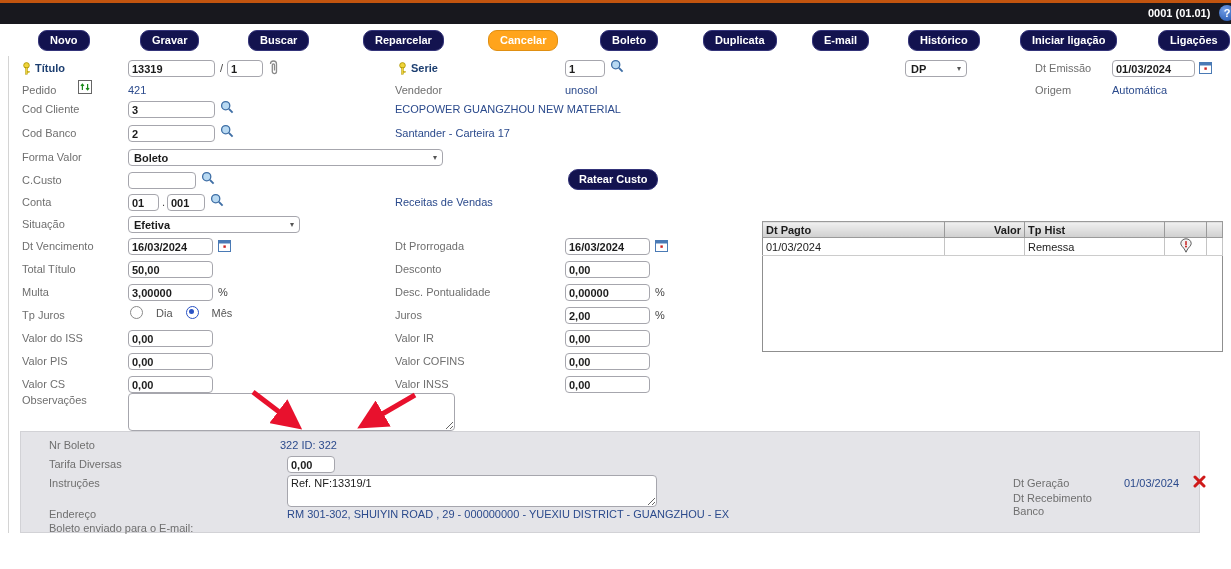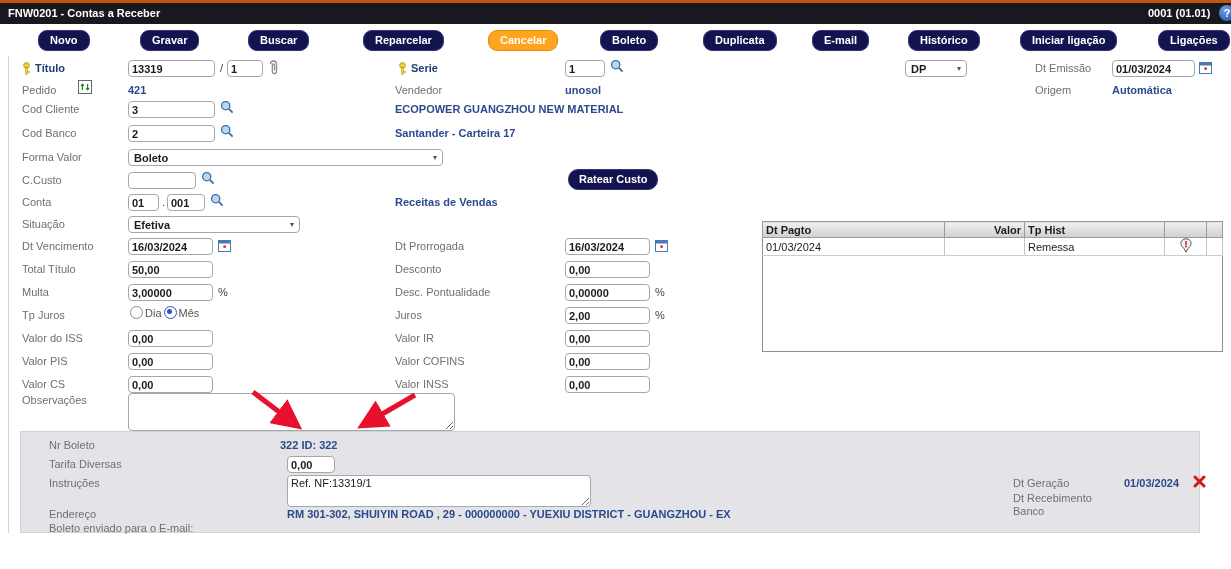--- a/index.html
+++ b/index.html
@@ -14,30 +14,30 @@
   .toolbar{position:absolute;left:0;top:24px;width:100%;height:32px;background:#fff;}
   .btn{position:absolute;top:6px;background:#13134f;color:#fff;border:1px solid #34347a;border-radius:9px;
     font-size:11px;font-weight:bold;padding:3px 11px;line-height:13px;cursor:pointer;white-space:nowrap;
     font-family:inherit;}
   .btn-warning{background:#ffa41c;border-color:#e08f12;}
   .pill{background:#13134f;color:#fff;border:1px solid #34347a;border-radius:10px;font-size:11px;font-weight:bold;
     padding:3px 10px;line-height:13px;cursor:pointer;position:absolute;font-family:inherit;white-space:nowrap;}
   .frameline{position:absolute;left:8px;top:56px;height:477px;width:0;border-left:1px solid #d4d4d4;}
   .lbl{position:absolute;font-size:11px;color:#6f6f6f;white-space:nowrap;}
   .klbl{position:absolute;font-size:11px;font-weight:bold;color:#1c3e70;white-space:nowrap;}
-  .val{position:absolute;font-size:11px;color:#2b4a8c;white-space:nowrap;font-weight:bold;}
+  .val{position:absolute;font-size:11px;color:#2b4a8c;white-space:nowrap;}
   .inp{position:absolute;height:17px;box-sizing:border-box;border:1px solid #a6a6ad;border-radius:4px;
     background:#fff;font-family:inherit;font-size:11px;font-weight:bold;color:#1c1c1c;padding:0 3px;}
   .sel{position:absolute;height:17px;box-sizing:border-box;border:1px solid #a6a6ad;border-radius:4px;
     background:#fff;font-size:11px;font-weight:bold;color:#1c1c1c;display:flex;align-items:center;
     justify-content:space-between;padding:0 5px;cursor:pointer;}
   .chev{font-size:8px;color:#555;font-weight:normal;}
   .sep{position:absolute;font-size:11px;color:#444;}
   .icon{position:absolute;cursor:pointer;}
-  .radiogrp{position:absolute;display:flex;align-items:center;gap:2px;font-size:11px;color:#555;}
+  .radiogrp{position:absolute;display:flex;align-items:center;gap:13px;font-size:11px;color:#555;}
   .radio{width:11px;height:11px;border:1px solid #8a8a8a;border-radius:50%;background:#fff;display:inline-block;position:relative;}
   .radio.checked{border-color:#2a53c4;}
   .radio.checked::after{content:"";position:absolute;left:2px;top:2px;width:5px;height:5px;border-radius:50%;background:#2a53c4;}
   .ta{position:absolute;box-sizing:border-box;border:1px solid #a6a6ad;border-radius:4px;background:#fff;
     font-family:inherit;font-size:11px;color:#1c1c1c;padding:1px 3px;resize:both;}
   .ptable{position:absolute;border-collapse:collapse;table-layout:fixed;background:#fff;border:1px solid #8f8f8f;font-size:11px;margin-top:8px;}
   .ptable th{background:linear-gradient(#f0f0f0,#cfcfcf);border:1px solid #9a9a9a;font-weight:bold;color:#1c1c1c;
     text-align:left;height:15px;padding:0 3px;overflow:hidden;}
   .ptable td{height:15px;padding:0 3px;border-right:1px solid #c4c4c4;border-bottom:1px solid #cccccc;color:#1c1c1c;overflow:hidden;}
   .ptable .th-valor{text-align:right;}
@@ -51,21 +51,20 @@
   .arrows{position:absolute;left:215px;top:382px;z-index:5;pointer-events:none;}
 </style>
 </head>
 <body>
 
 <div class="screen">
 
   <div class="topline"></div>
 
   <div class="titlebar">
-    <span class="wtitle">FNW0201 - Contas a Receber</span>
     <span class="wver">0001 (01.01)</span>
   </div>
   <div class="helpicon">?</div>
 
   <div class="toolbar">
     <button class="btn" style="left:38px">Novo</button>
     <button class="btn" style="left:140px">Gravar</button>
     <button class="btn" style="left:248px">Buscar</button>
     <button class="btn" style="left:363px">Reparcelar</button>
     <button class="btn btn-warning" style="left:488px">Cancelar</button>
@@ -296,21 +295,21 @@
 
 
   <div class="bpanel">
     <span class="lbl" style="left:28px;top:7px">Nr Boleto</span>
     <span class="val" style="left:259px;top:7px">322  ID: 322</span>
 
     <span class="lbl" style="left:28px;top:26px">Tarifa Diversas</span>
     <input class="inp" style="left: 266px; top: 24px; width: 48px;" value="0,00">
 
     <span class="lbl" style="left:28px;top:45px">Instruções</span>
-    <textarea class="ta" style="left: 266px; top: 43px; width: 304px; height: 32px;">Ref. NF:13319/1</textarea>
+    <textarea class="ta" style="left: 266px; top: 43px; width: 370px; height: 32px;">Ref. NF:13319/1</textarea>
 
     <span class="lbl" style="left:992px;top:45px">Dt Geração</span>
     <span class="val" style="left:1103px;top:45px">01/03/2024</span>
     <span class="redx" style="left:1172px;top:42px">
       <svg width="13" height="13" viewBox="0 0 13 13">
           <line x1="2" y1="2" x2="11" y2="11" stroke="#cf1a1a" stroke-width="3" stroke-linecap="round"></line>
           <line x1="11" y1="2" x2="2" y2="11" stroke="#cf1a1a" stroke-width="3" stroke-linecap="round"></line>
         </svg>
     </span>
     <span class="lbl" style="left:992px;top:60px;width:88px;white-space:normal;line-height:13px">Dt Recebimento Banco</span>

